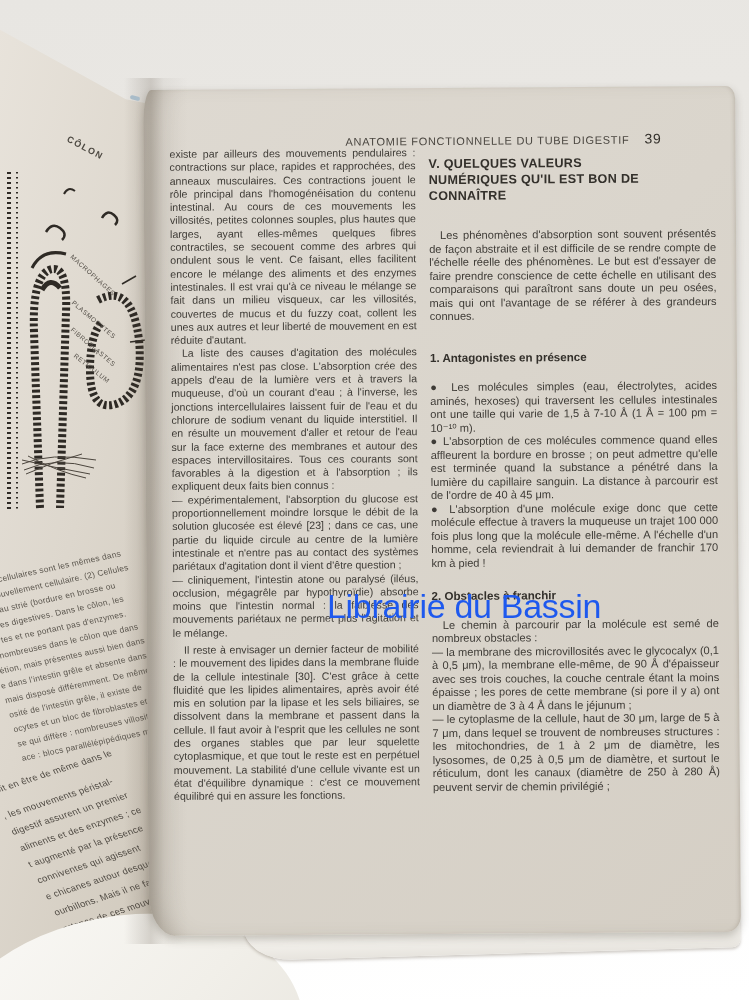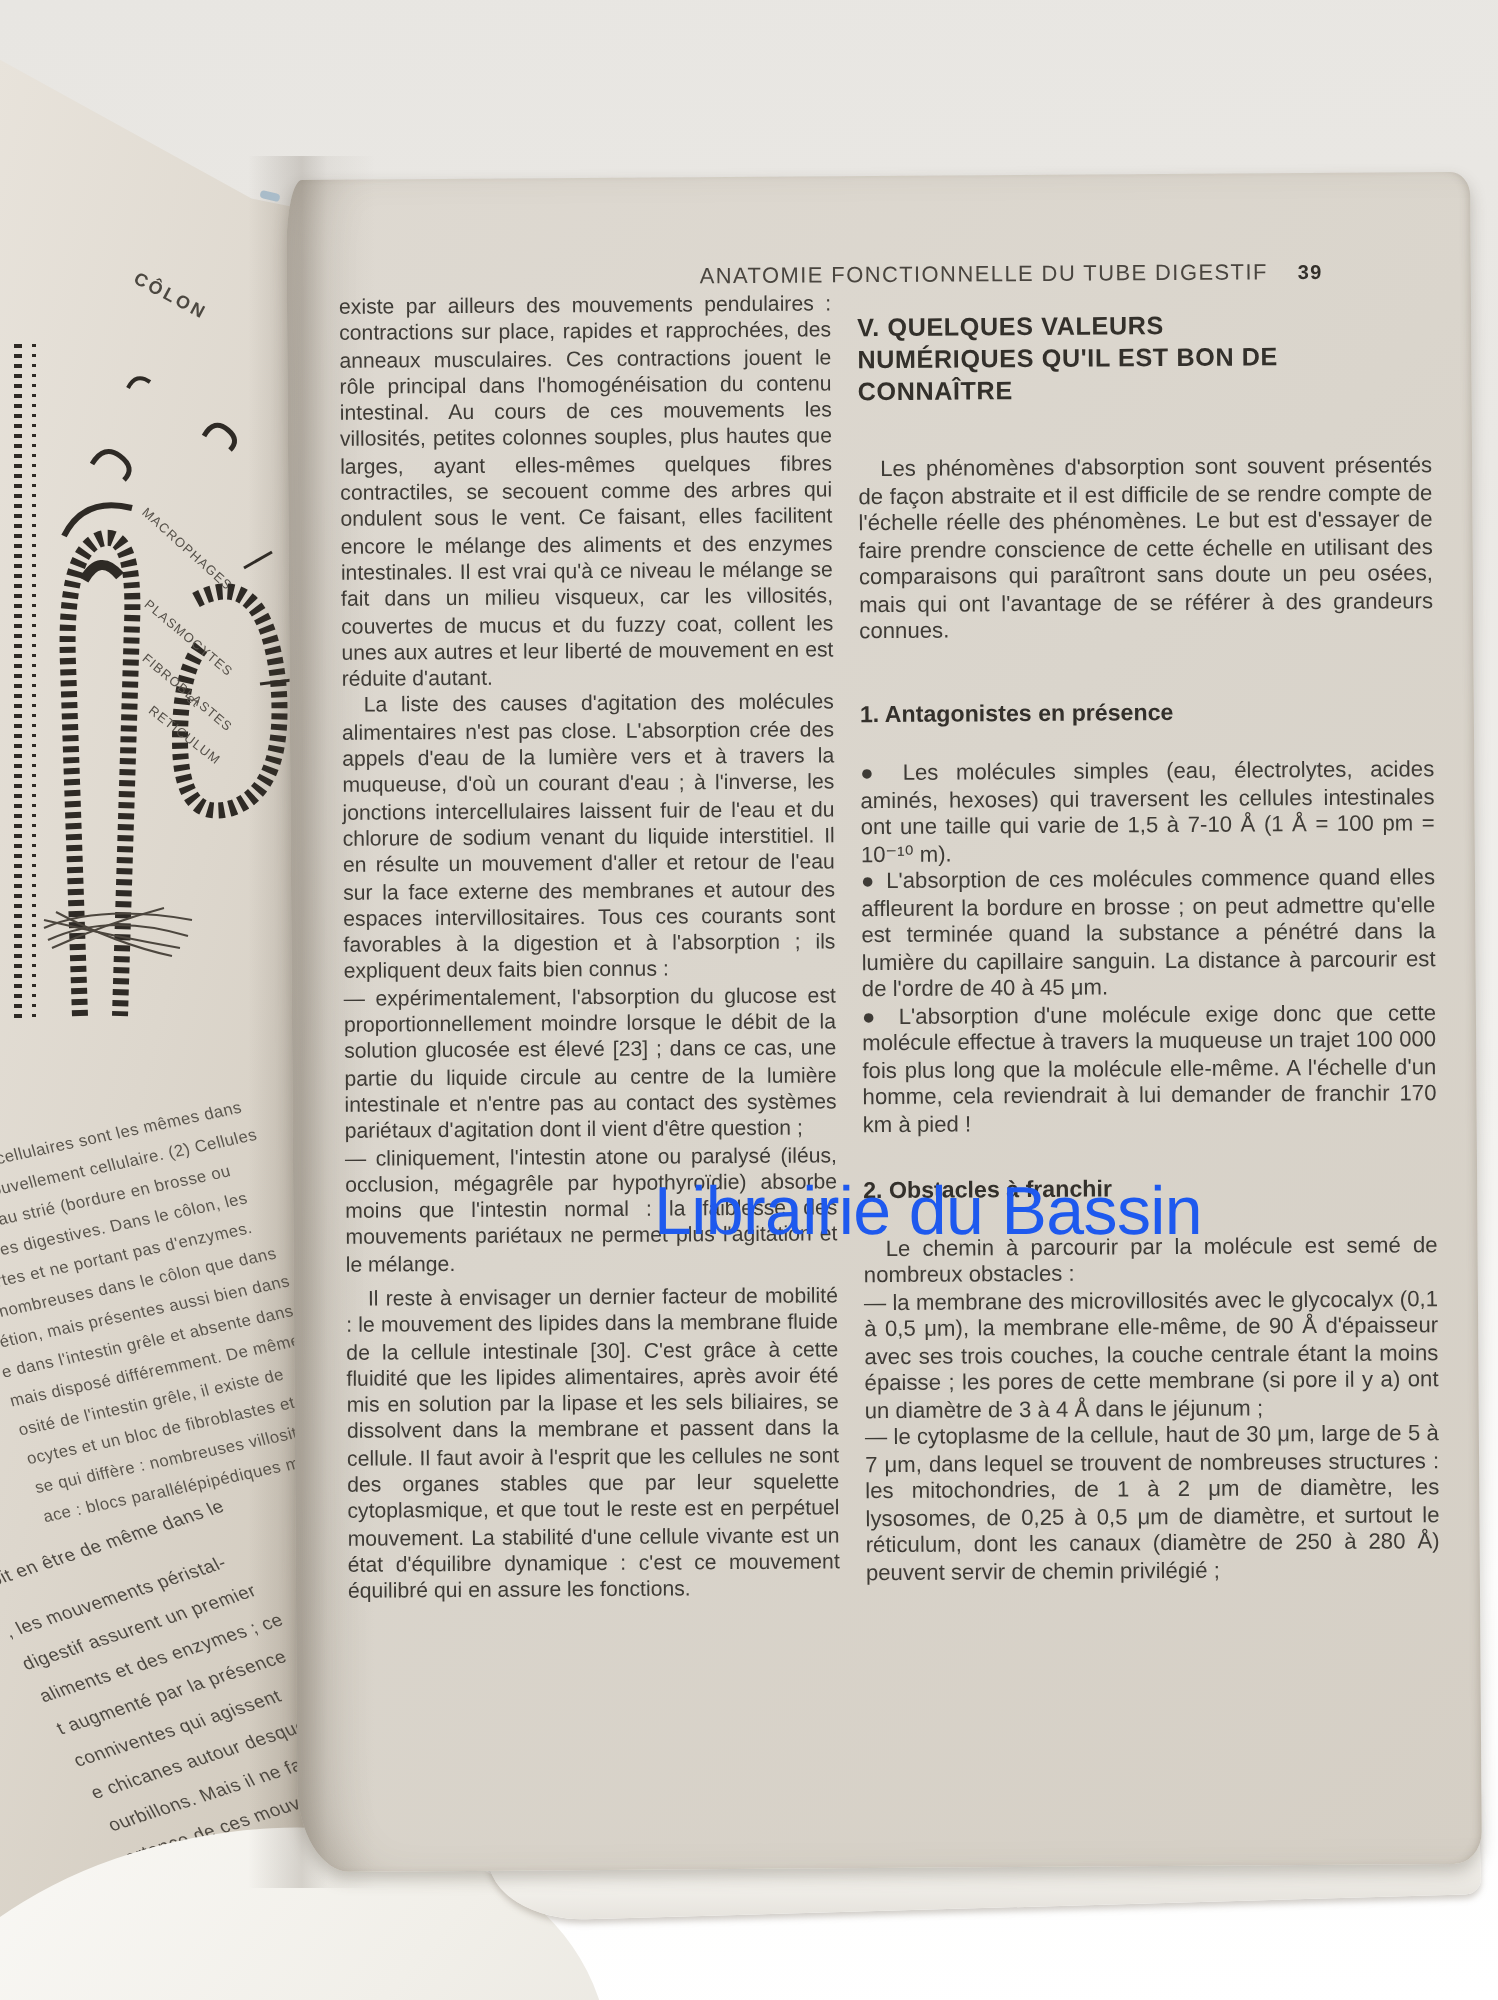--- a/index.html
+++ b/index.html
@@ -72,21 +72,21 @@
     background:linear-gradient(135deg,#ded9d1 0%,#dad5cc 45%,#d5cfc5 100%);
     border-radius:8px 10px 14px 26px/34px 12px 16px 44px;
     transform:rotate(-0.4deg);
     box-shadow:0 4px 8px rgba(70,60,48,0.28), inset 22px 0 26px -16px rgba(95,84,68,0.38), inset -3px 0 4px -2px rgba(95,84,68,0.25);
     color:#3e3b36;
   }
   .running-head{
     position:absolute; top:44px; right:74px;
     font-size:11px; letter-spacing:0.7px; color:#49453f; white-space:nowrap;
   }
-  .running-head .pageno{font-weight:bold; margin-left:15px; color:#33302b; font-size:10px;}
+  .running-head .pageno{font-weight:normal; margin-left:15px; color:#33302b; font-size:14px;}
   .columns{position:absolute; left:26px; top:58px; width:546px; display:flex; gap:13px;}
   .col-left{width:246px; font-size:10.6px; line-height:13.3px; text-align:justify;}
   .col-right{width:287px; font-size:11.1px; line-height:13.5px; text-align:justify;}
   .para{margin:0;}
   .indent{text-indent:11px;}
   .sp-top{margin-top:4px;}
   .sec-heading{font-weight:bold; font-size:12.6px; line-height:16px; color:#33302b; margin:10px 0 25px; text-align:left; letter-spacing:0.3px;}
   .sub-heading{font-weight:bold; font-size:11.6px; color:#33302b; margin:27px 0 17px; text-align:left;}
   .sub-heading2{font-weight:bold; font-size:11.6px; color:#33302b; margin:19px 0 16px; text-align:left;}
   .bullet-para{margin:0;}

